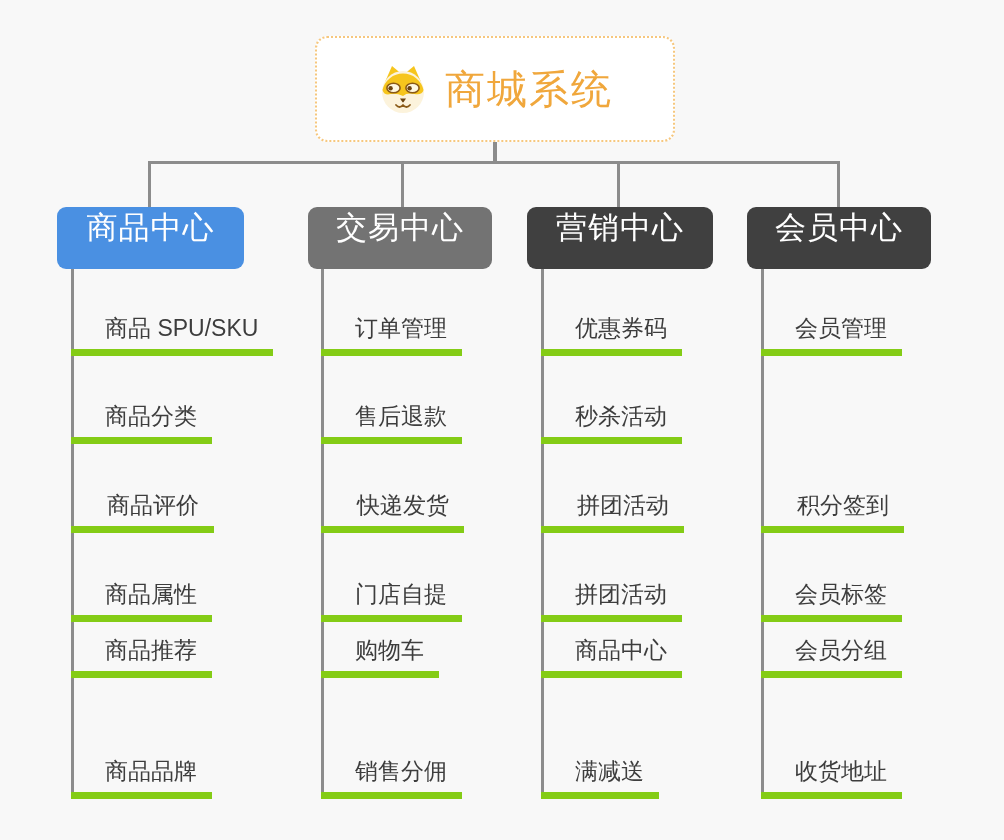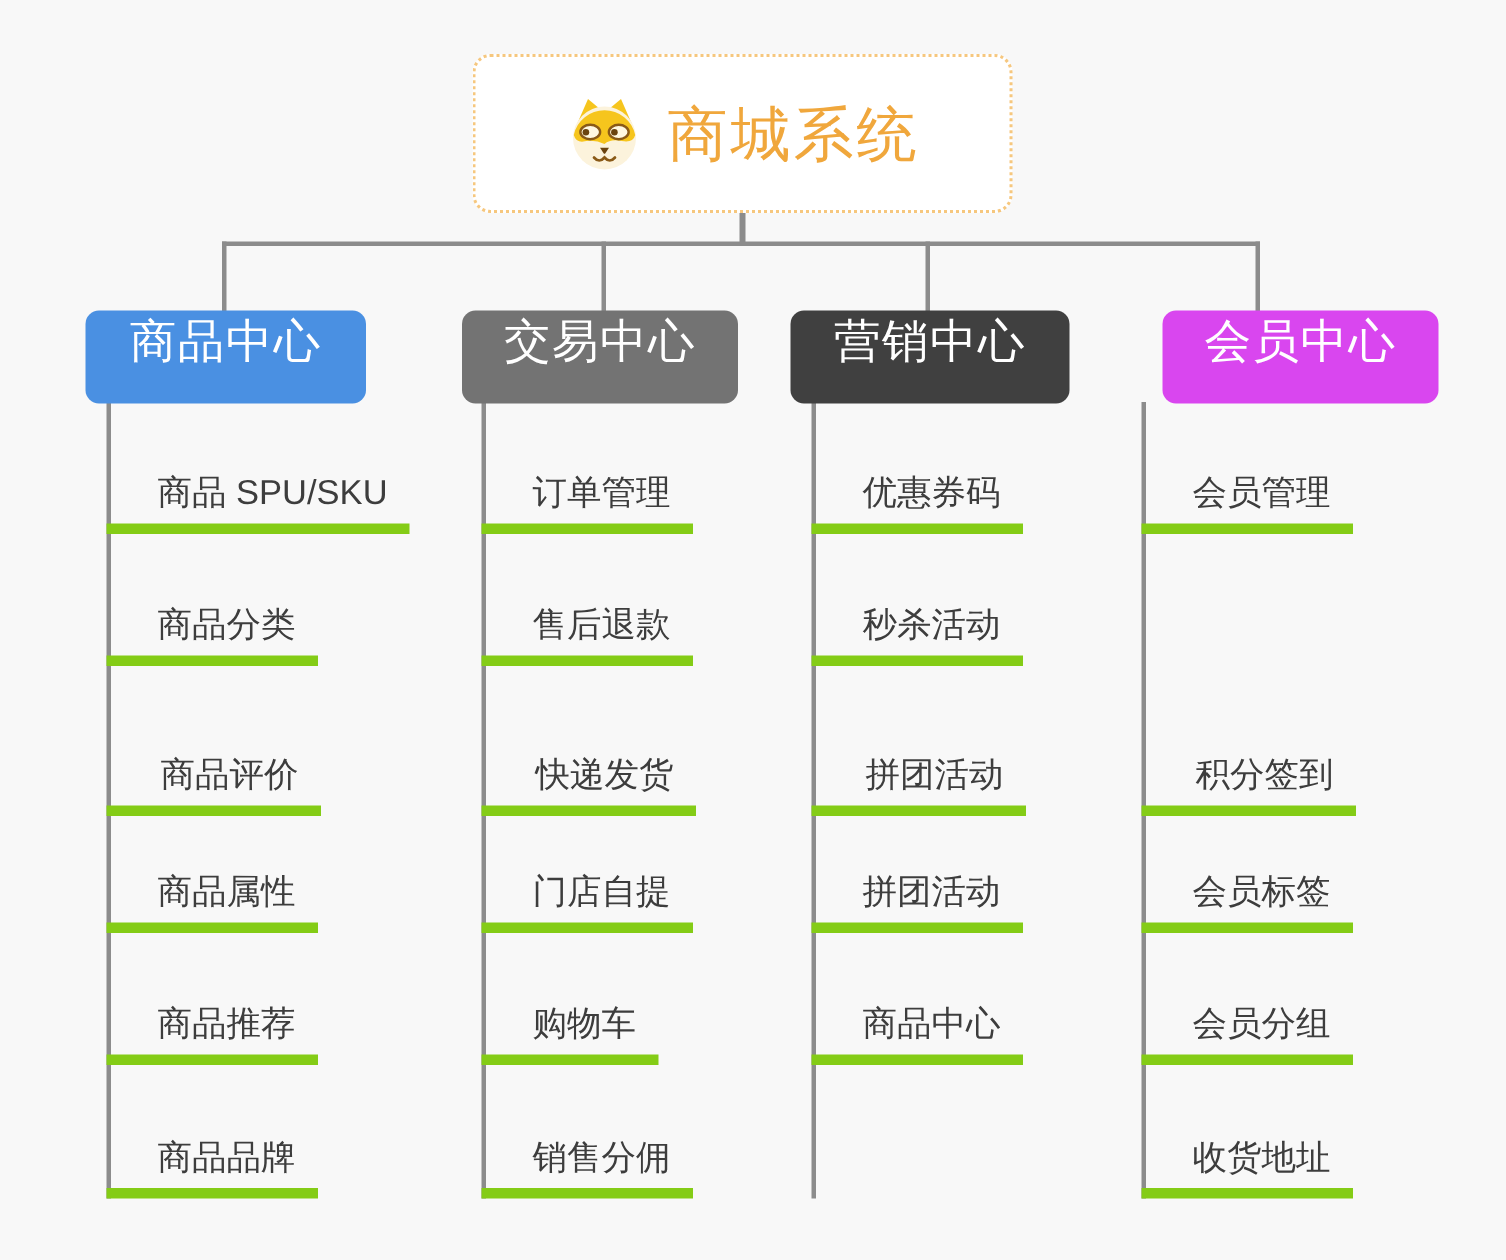--- a/index.html
+++ b/index.html
@@ -25,28 +25,28 @@
   .rail-2{left:321px;}
   .rail-3{left:541px;}
   .rail-4{left:761px;}
 
   
   .branch-node{position:absolute;top:207px;height:62px;border-radius:9px;display:flex;align-items:flex-start;
     justify-content:center;color:#FFFFFF;font-size:31px;letter-spacing:1px;box-sizing:border-box;}
   .branch-1{left:57px;width:187px;background:#4A90E2;}
   .branch-2{left:308px;width:184px;background:#737373;}
   .branch-3{left:527px;width:186px;background:#404040;}
-  .branch-4{left:747px;width:184px;background:#d946ef;margin-left:28px;}
+  .branch-4{left:747px;width:184px;background:#404040;}
 
   
   .leaf{position:absolute;height:42px;display:flex;align-items:flex-end;box-sizing:border-box;
     padding:0 15px 5px 34px;border-bottom:7px solid #84cc16;color:#3D3D3D;font-size:23px;white-space:nowrap;}
   .col-1{left:71px;} .col-2{left:321px;} .col-3{left:541px;} .col-4{left:761px;}
-  .row-0{top:314px;} .row-1{top:402px;} .row-2{top:502px;padding-left:36px;}
-  .row-3{top:580px;} .row-4{top:668px;text-align:center;} .row-5{top:757px;}
+  .row-0{top:314px;} .row-1{top:402px;} .row-2{top:491px;padding-left:36px;}
+  .row-3{top:580px;} .row-4{top:636px;text-align:center;} .row-5{top:757px;}
 </style>
 </head>
 <body>
 
 <div class="stage">
 
   <div class="line root-drop"></div>
   <div class="line trunk-h"></div>
   <div class="line drop drop-1"></div>
   <div class="line drop drop-2"></div>
@@ -100,20 +100,21 @@
   <div class="leaf col-2 row-2">快递发货</div>
   <div class="leaf col-2 row-3">门店自提</div>
   <div class="leaf col-2 row-4">购物车</div>
   <div class="leaf col-2 row-5">销售分佣</div>
 
   <div class="leaf col-3 row-0">优惠券码</div>
   <div class="leaf col-3 row-1">秒杀活动</div>
   <div class="leaf col-3 row-2">拼团活动</div>
   <div class="leaf col-3 row-3">拼团活动</div>
   <div class="leaf col-3 row-4">商品中心</div>
+  <div class="leaf col-3 row-5">满减送</div>
 
   <div class="leaf col-4 row-0">会员管理</div>
   <div class="leaf col-4 row-2">积分签到</div>
   <div class="leaf col-4 row-3">会员标签</div>
   <div class="leaf col-4 row-4">会员分组</div>
   <div class="leaf col-4 row-5">收货地址</div>
 
 </div>
 
 </body></html>

